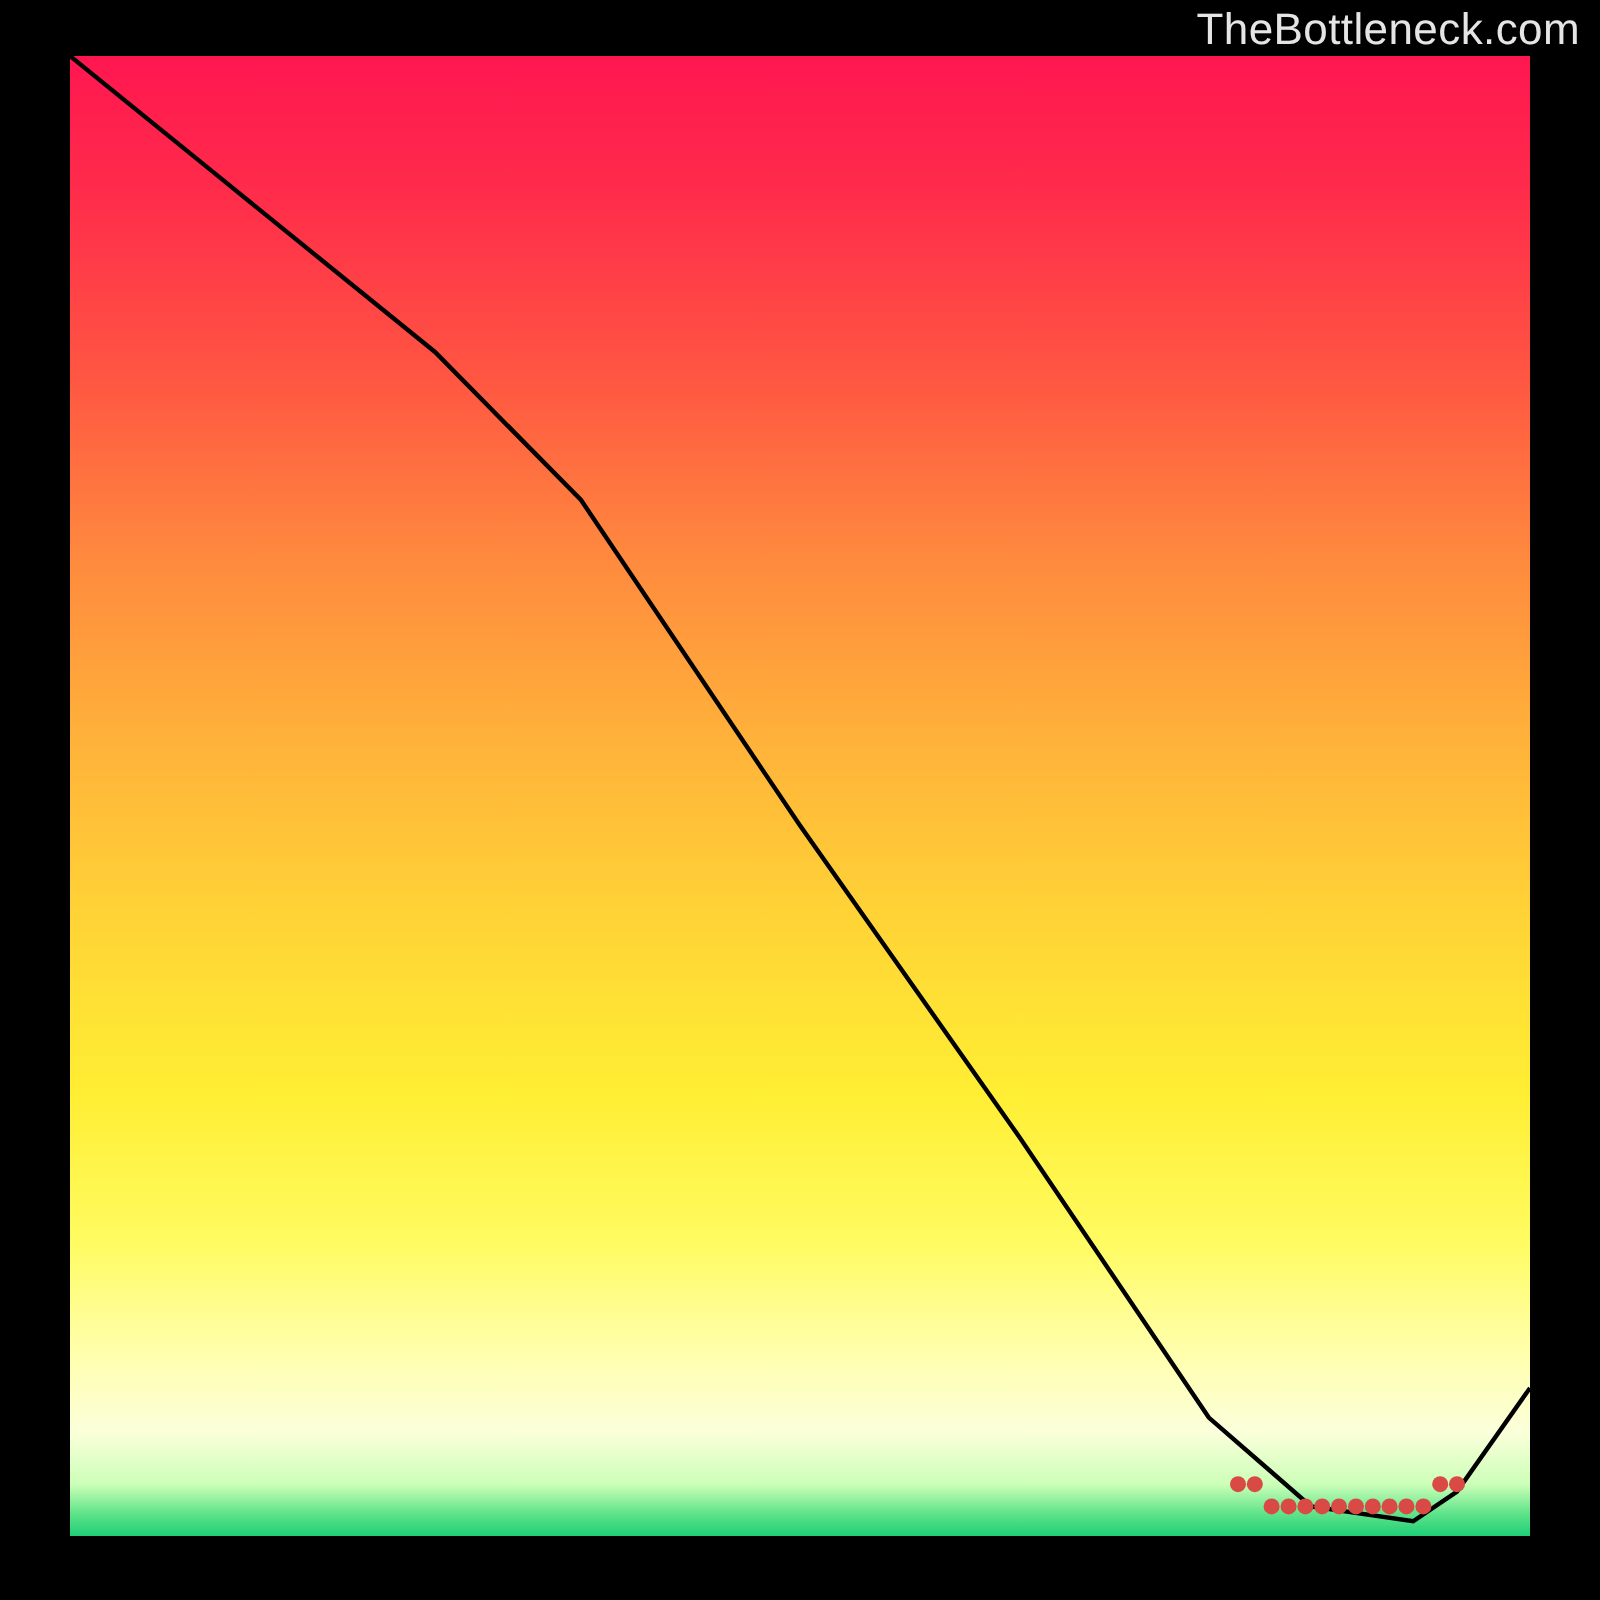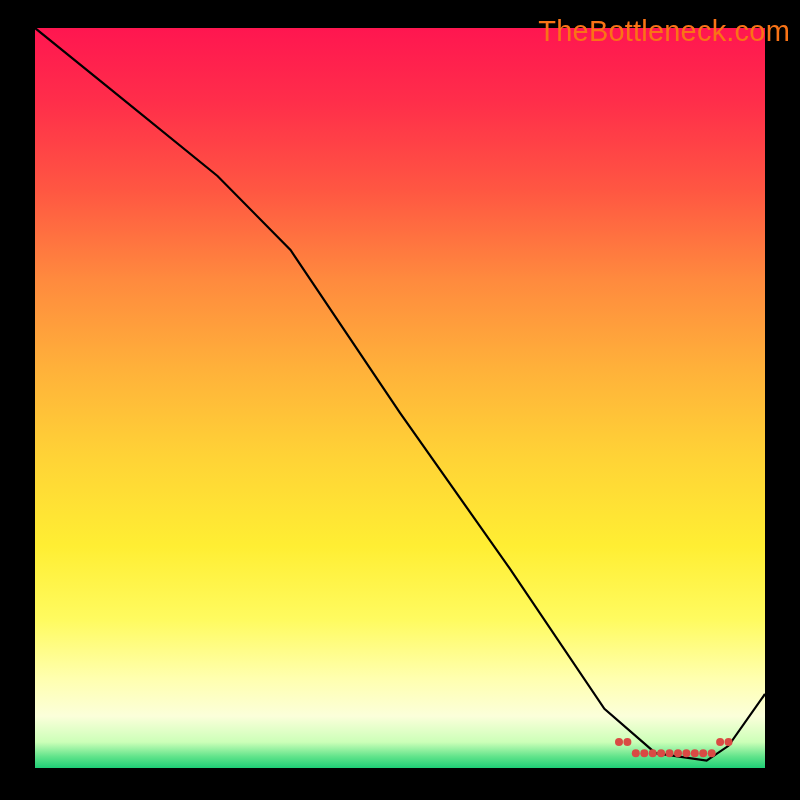--- a/index.html
+++ b/index.html
@@ -11,24 +11,24 @@
     font-family: Arial, Helvetica, sans-serif;
     overflow: hidden;
   }
   .frame {
     position: relative;
     width: 800px;
     height: 800px;
   }
   .watermark {
     position: absolute;
-    top: 15px;
+    top: 2px;
     right: 10px;
-    color: #f97316;
-    font-size: 29px;
+    color: #e5e5e5;
+    font-size: 22px;
     font-weight: 500;
     letter-spacing: 0.2px;
     z-index: 10;
   }
   .plot-area {
     position: absolute;
     left: 35px;
     top: 28px;
     width: 730px;
     height: 740px;

